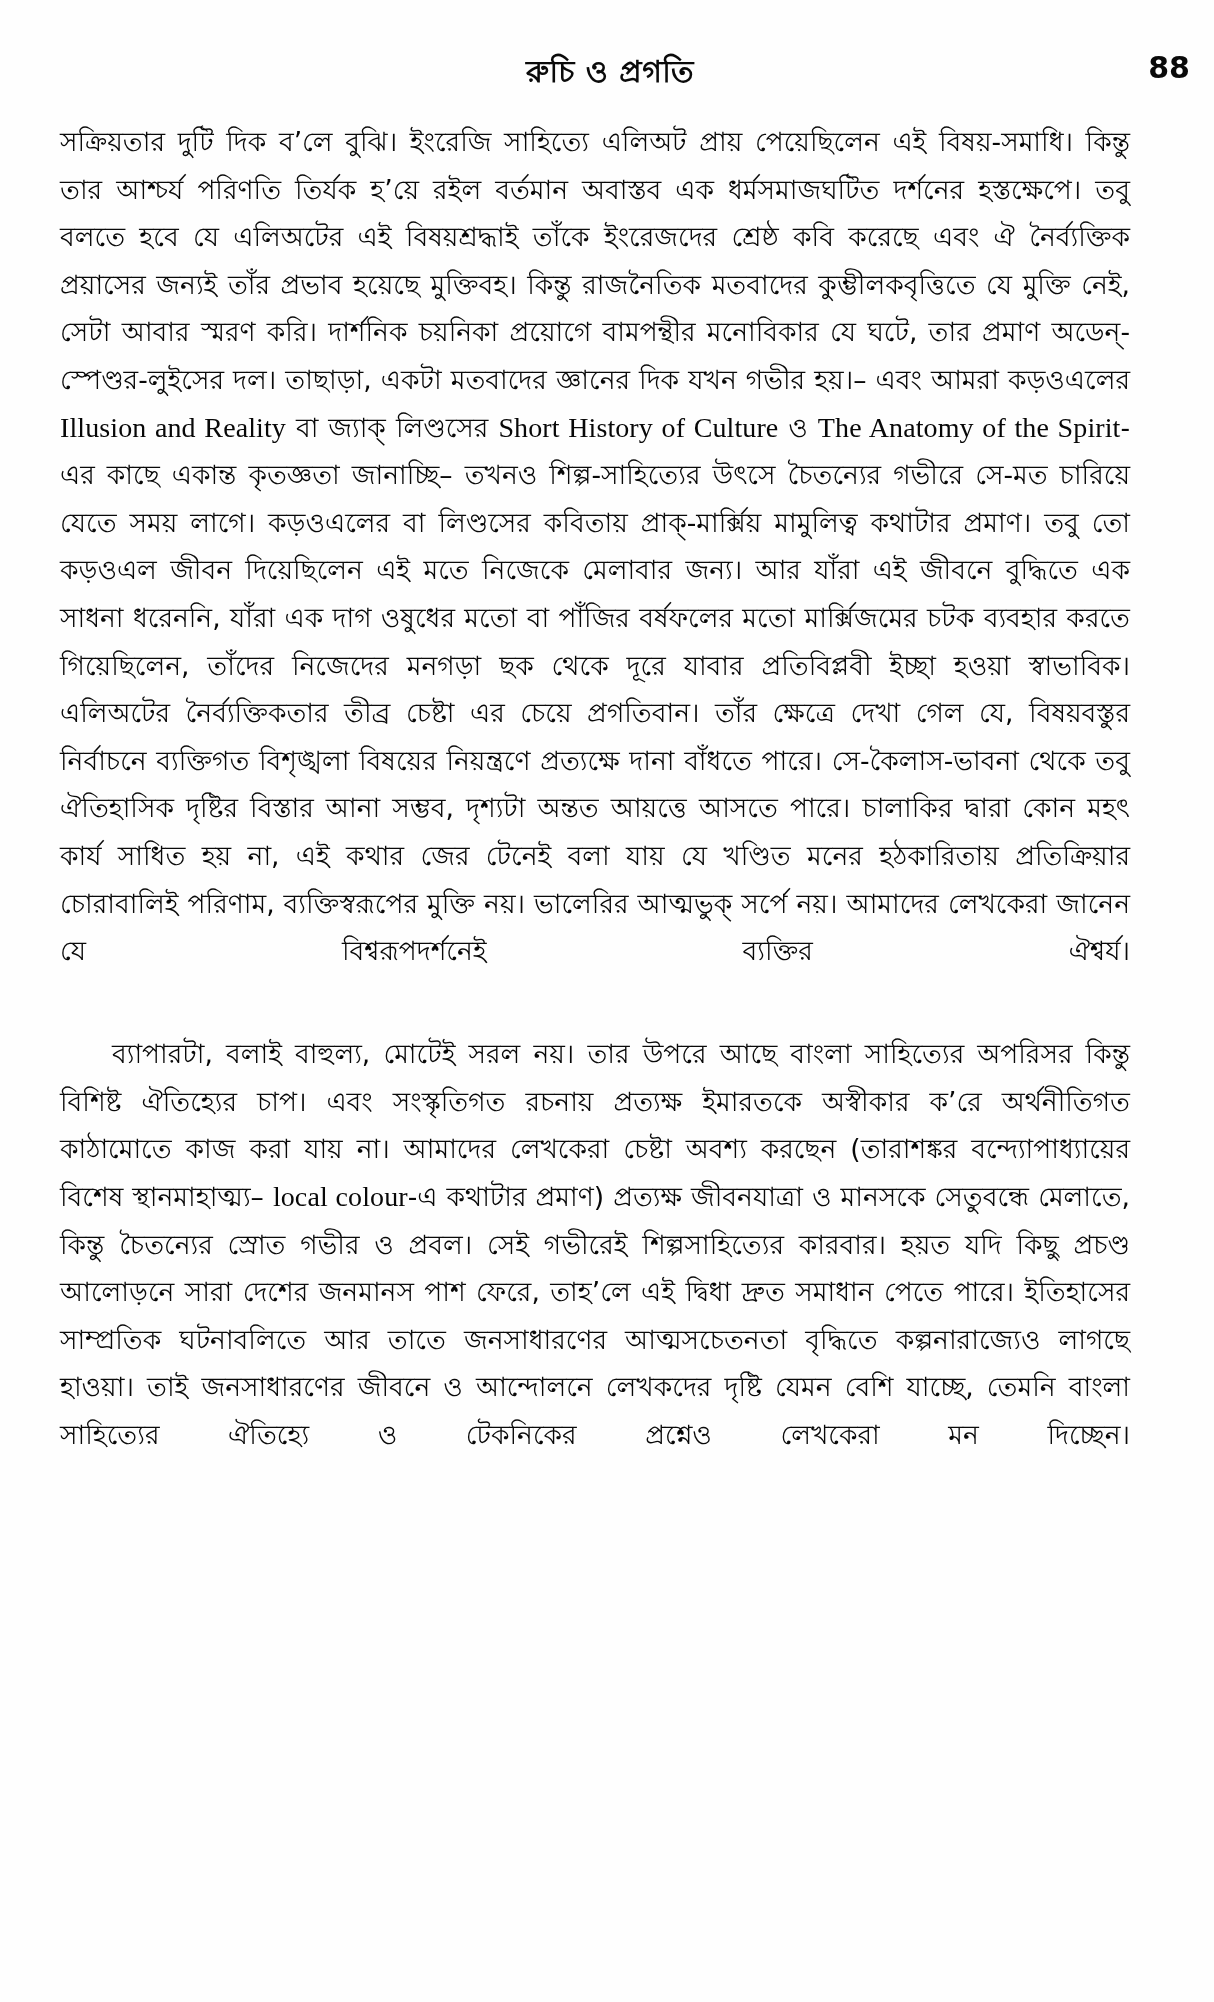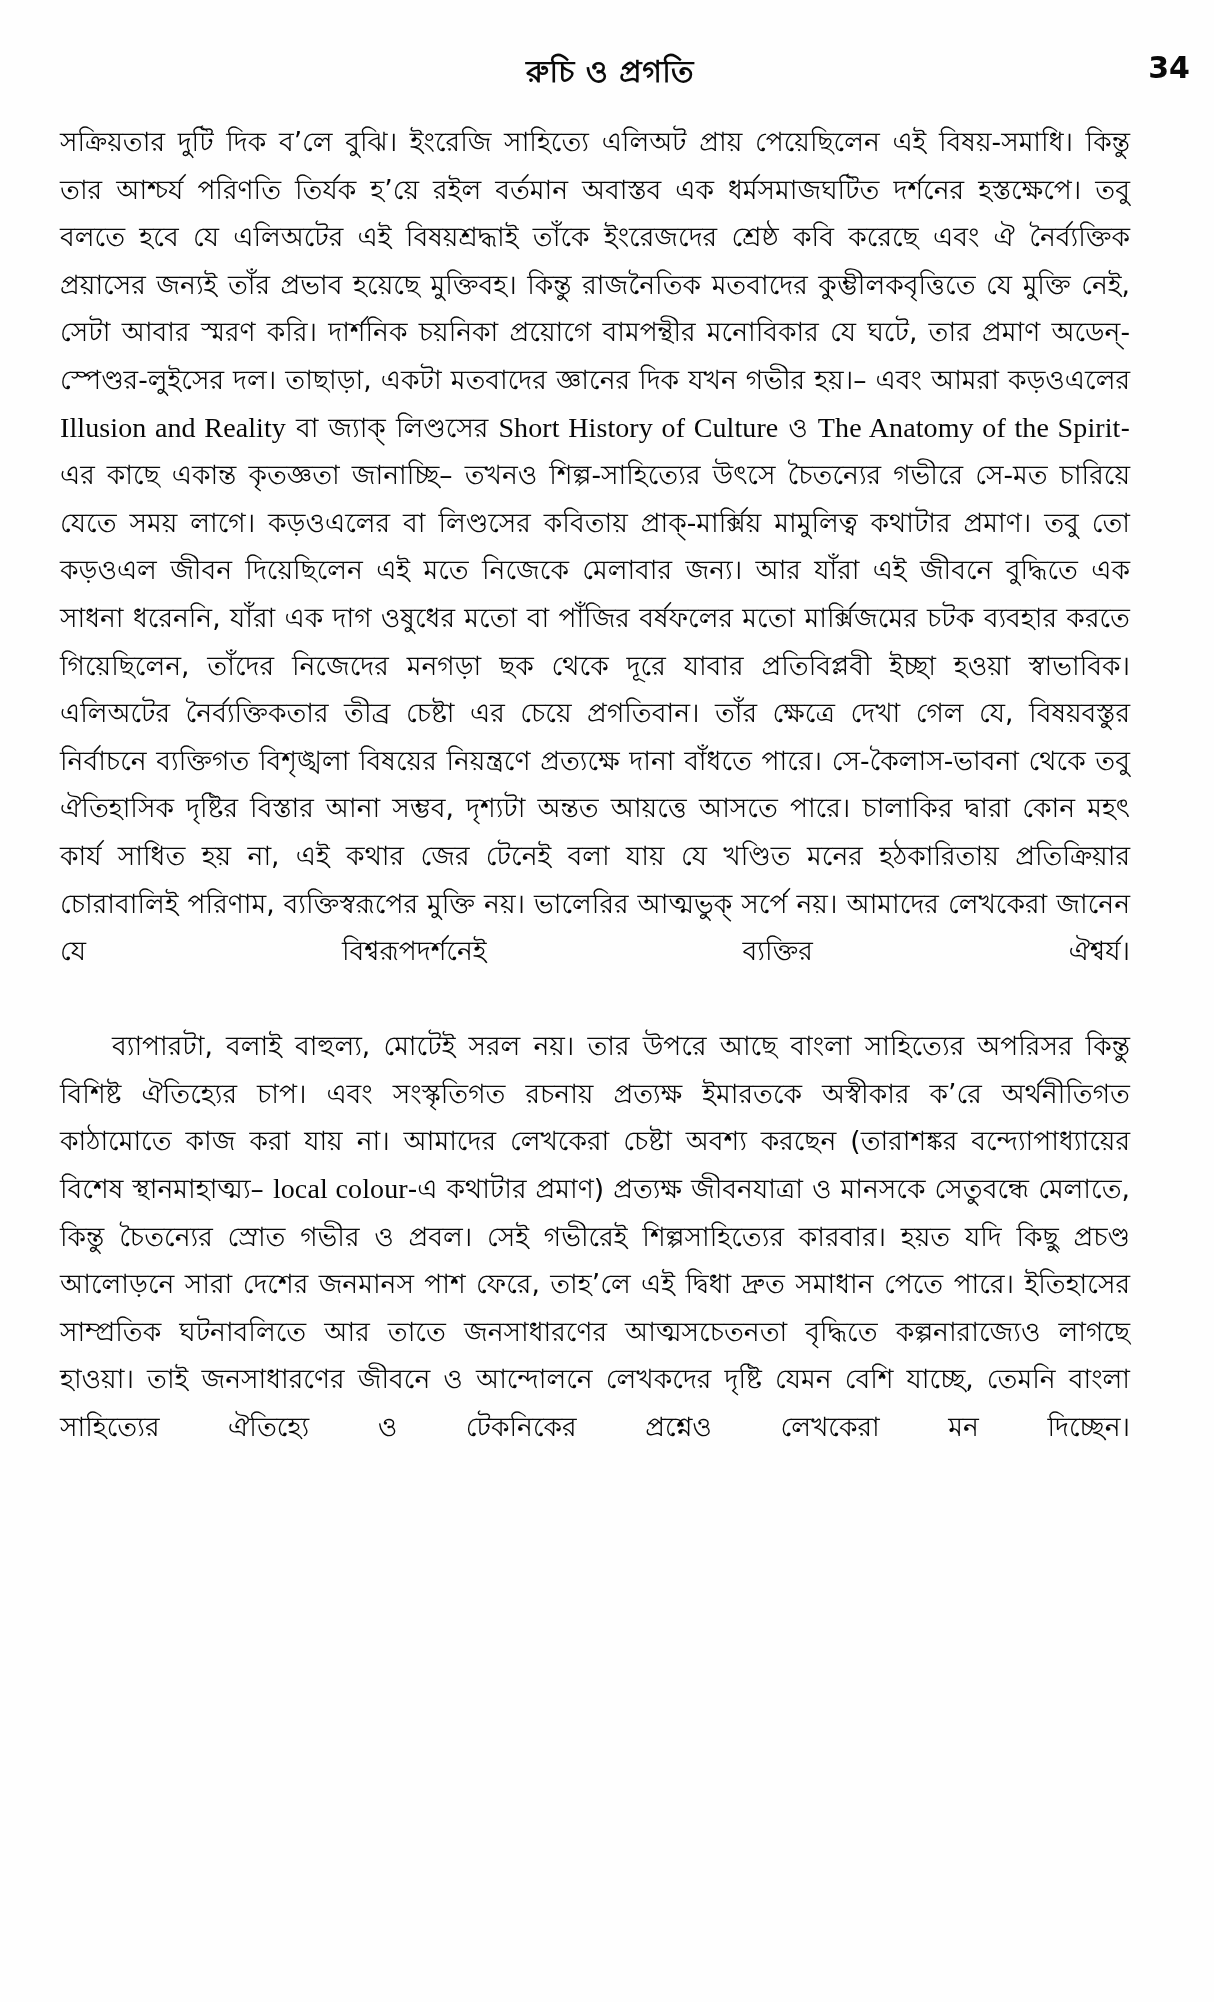--- a/index.html
+++ b/index.html
@@ -72,21 +72,21 @@
     text-justify: inter-word;
     word-spacing: 0.5px;
     -webkit-font-smoothing: none;
   }
 
   p.para.indent {
     text-indent: 52px;
   }
 
   p.para + p.para {
-    margin-top: 0px;
+    margin-top: 8px;
   }
 
   
   p.para::after {
     content: "";
     display: inline-block;
     width: 100%;
   }
 
   
@@ -98,20 +98,20 @@
 </style>
 </head>
 <body>
 
 <div class="page">
 
   <div class="running-head">
     <span class="running-head-title">রুচি ও প্রগতি</span>
   </div>
 
-  <div class="folio">34</div>
+  <div class="folio">88</div>
 
   <div class="text-block">
       <p class="para"><span class="bengali">সক্রিয়তার দুটি দিক ব’লে বুঝি। ইংরেজি সাহিত্যে এলিঅট প্রায় পেয়েছিলেন এই বিষয়-সমাধি। কিন্তু তার আশ্চর্য পরিণতি তির্যক হ’য়ে রইল বর্তমান অবাস্তব এক ধর্মসমাজঘটিত দর্শনের হস্তক্ষেপে। তবু বলতে হবে যে এলিঅটের এই বিষয়শ্রদ্ধাই তাঁকে ইংরেজদের শ্রেষ্ঠ কবি করেছে এবং ঐ নৈর্ব্যক্তিক প্রয়াসের জন্যই তাঁর প্রভাব হয়েছে মুক্তিবহ। কিন্তু রাজনৈতিক মতবাদের কুম্ভীলকবৃত্তিতে যে মুক্তি নেই, সেটা আবার স্মরণ করি। দার্শনিক চয়নিকা প্রয়োগে বামপন্থীর মনোবিকার যে ঘটে, তার প্রমাণ অডেন্-স্পেণ্ডর-লুইসের দল। তাছাড়া, একটা মতবাদের জ্ঞানের দিক যখন গভীর হয়।– এবং আমরা কড়ওএলের </span><span class="latin">Illusion and Reality</span><span class="bengali"> বা জ্যাক্ লিণ্ডসের </span><span class="latin">Short History of Culture</span><span class="bengali"> ও </span><span class="latin">The Anatomy of the Spirit</span><span class="bengali">-এর কাছে একান্ত কৃতজ্ঞতা জানাচ্ছি– তখনও শিল্প-সাহিত্যের উৎসে চৈতন্যের গভীরে সে-মত চারিয়ে যেতে সময় লাগে। কড়ওএলের বা লিণ্ডসের কবিতায় প্রাক্-মার্ক্সিয় মামুলিত্ব কথাটার প্রমাণ। তবু তো কড়ওএল জীবন দিয়েছিলেন এই মতে নিজেকে মেলাবার জন্য। আর যাঁরা এই জীবনে বুদ্ধিতে এক সাধনা ধরেননি, যাঁরা এক দাগ ওষুধের মতো বা পাঁজির বর্ষফলের মতো মার্ক্সিজমের চটক ব্যবহার করতে গিয়েছিলেন, তাঁদের নিজেদের মনগড়া ছক থেকে দূরে যাবার প্রতিবিপ্লবী ইচ্ছা হওয়া স্বাভাবিক। এলিঅটের নৈর্ব্যক্তিকতার তীব্র চেষ্টা এর চেয়ে প্রগতিবান। তাঁর ক্ষেত্রে দেখা গেল যে, বিষয়বস্তুর নির্বাচনে ব্যক্তিগত বিশৃঙ্খলা বিষয়ের নিয়ন্ত্রণে প্রত্যক্ষে দানা বাঁধতে পারে। সে-কৈলাস-ভাবনা থেকে তবু ঐতিহাসিক দৃষ্টির বিস্তার আনা সম্ভব, দৃশ্যটা অন্তত আয়ত্তে আসতে পারে। চালাকির দ্বারা কোন মহৎ কার্য সাধিত হয় না, এই কথার জের টেনেই বলা যায় যে খণ্ডিত মনের হঠকারিতায় প্রতিক্রিয়ার চোরাবালিই পরিণাম, ব্যক্তিস্বরূপের মুক্তি নয়। ভালেরির আত্মভুক্ সর্পে নয়। আমাদের লেখকেরা জানেন যে বিশ্বরূপদর্শনেই ব্যক্তির ঐশ্বর্য।</span></p>
       <p class="para indent"><span class="bengali">ব্যাপারটা, বলাই বাহুল্য, মোটেই সরল নয়। তার উপরে আছে বাংলা সাহিত্যের অপরিসর কিন্তু বিশিষ্ট ঐতিহ্যের চাপ। এবং সংস্কৃতিগত রচনায় প্রত্যক্ষ ইমারতকে অস্বীকার ক’রে অর্থনীতিগত কাঠামোতে কাজ করা যায় না। আমাদের লেখকেরা চেষ্টা অবশ্য করছেন (তারাশঙ্কর বন্দ্যোপাধ্যায়ের বিশেষ স্থানমাহাত্ম্য– </span><span class="latin">local colour</span><span class="bengali">-এ কথাটার প্রমাণ) প্রত্যক্ষ জীবনযাত্রা ও মানসকে সেতুবন্ধে মেলাতে, কিন্তু চৈতন্যের স্রোত গভীর ও প্রবল। সেই গভীরেই শিল্পসাহিত্যের কারবার। হয়ত যদি কিছু প্রচণ্ড আলোড়নে সারা দেশের জনমানস পাশ ফেরে, তাহ’লে এই দ্বিধা দ্রুত সমাধান পেতে পারে। ইতিহাসের সাম্প্রতিক ঘটনাবলিতে আর তাতে জনসাধারণের আত্মসচেতনতা বৃদ্ধিতে কল্পনারাজ্যেও লাগছে হাওয়া। তাই জনসাধারণের জীবনে ও আন্দোলনে লেখকদের দৃষ্টি যেমন বেশি যাচ্ছে, তেমনি বাংলা সাহিত্যের ঐতিহ্যে ও টেকনিকের প্রশ্নেও লেখকেরা মন দিচ্ছেন।</span></p>
     </div>
 
 </div>
 
 </body></html>

